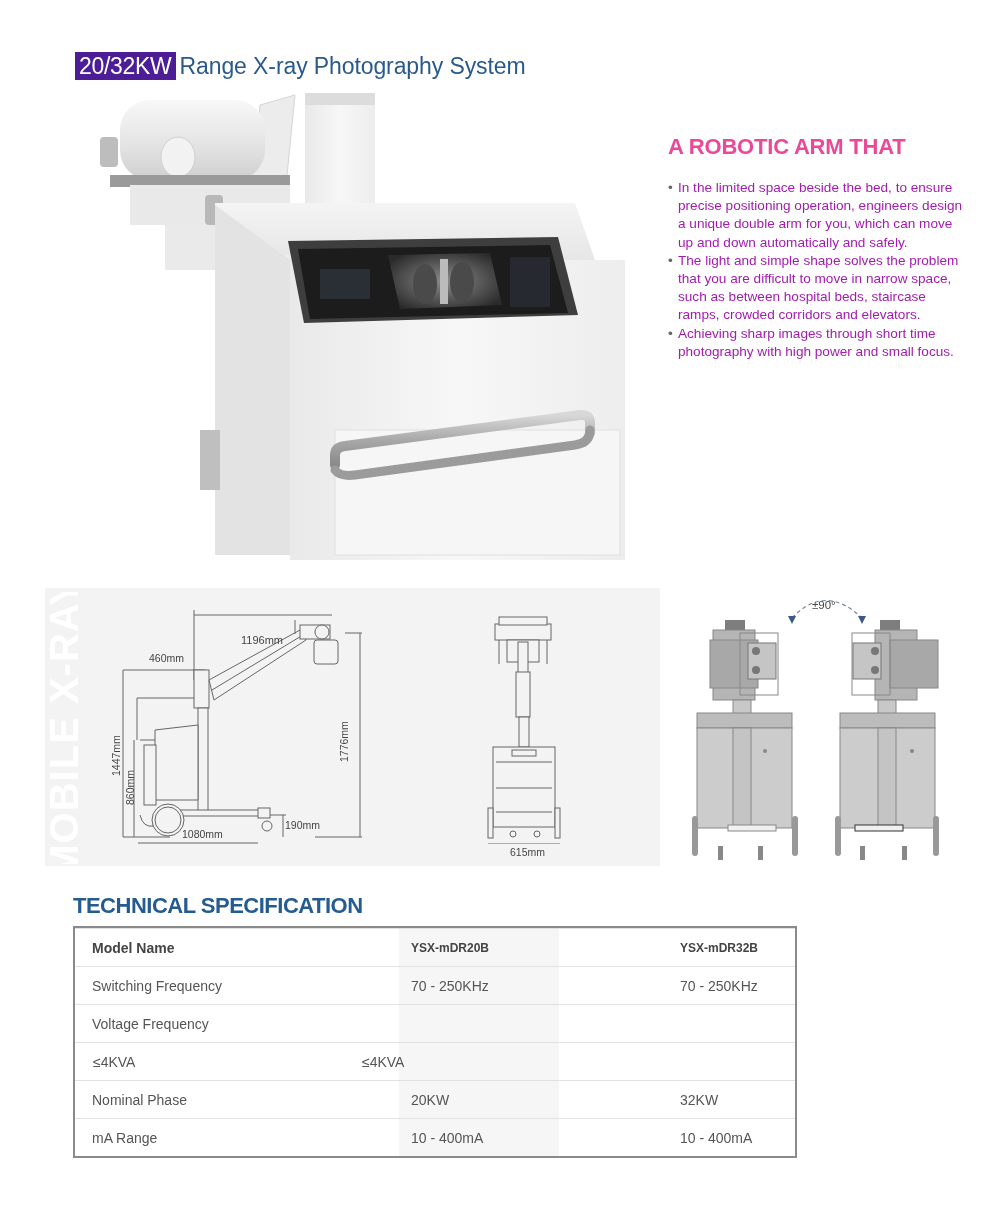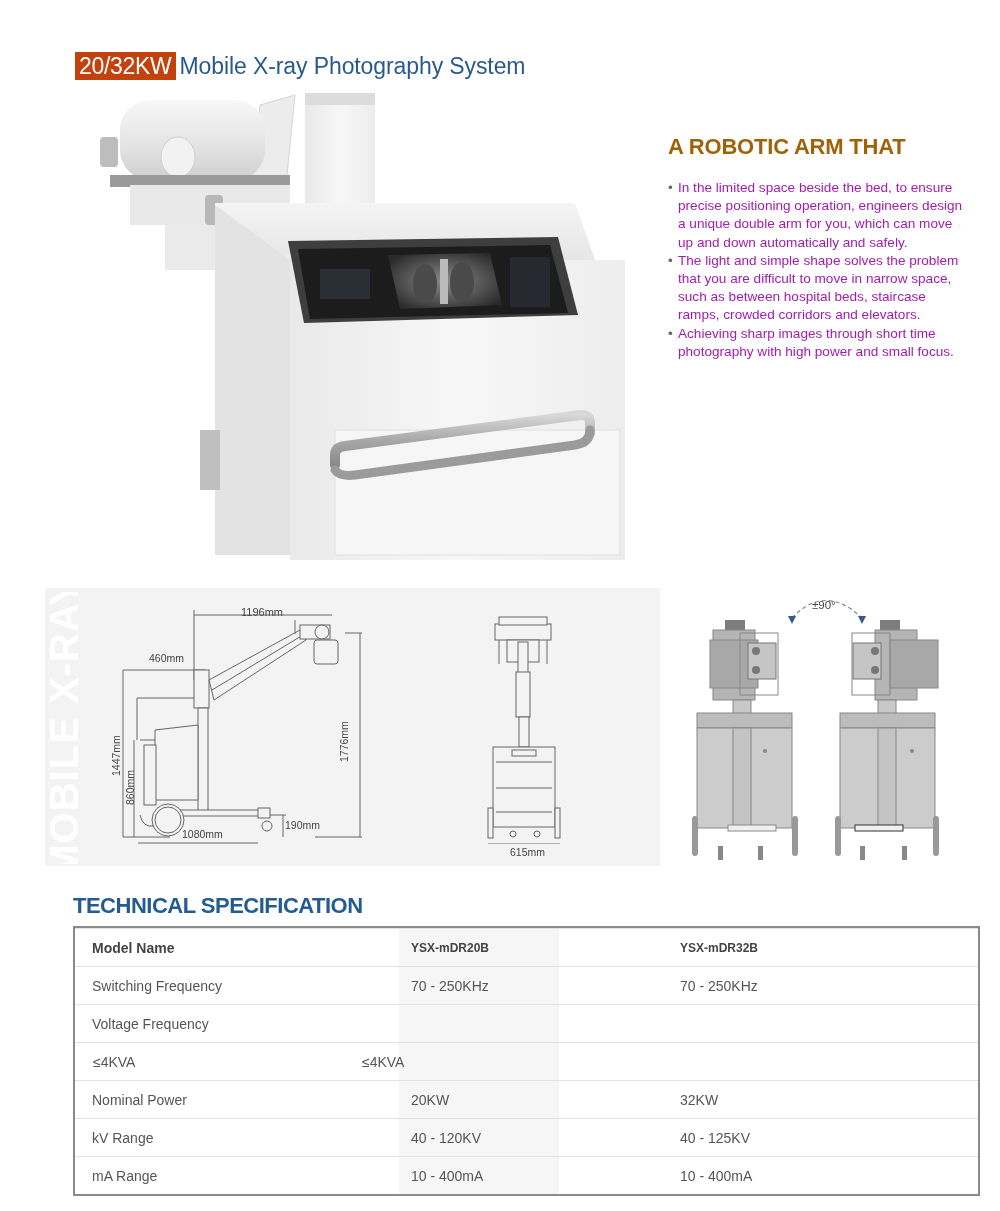--- a/index.html
+++ b/index.html
@@ -1,66 +1,66 @@
 <!DOCTYPE html>
 <html><head>
   <meta charset="utf-8">
   <style>
     * { box-sizing: border-box; margin: 0; padding: 0; }
     html, body { width: 1000px; height: 1211px; background: #ffffff; overflow: hidden; }
     body { font-family: "Liberation Sans", sans-serif; color: #555; position: relative; }
 
     
     .title-row { position: absolute; left: 75px; top: 52px; height: 28px; display: flex; align-items: center; }
-    .title-badge { background: #c2410c; color: #fff; font-size: 23px; line-height: 28px; padding: 0 4px 0 4px; letter-spacing: -0.3px; }
+    .title-badge { background: #4c1d95; color: #fff; font-size: 23px; line-height: 28px; padding: 0 4px 0 4px; letter-spacing: -0.3px; }
     .title-text { color: #2a5a8c; font-size: 23px; line-height: 28px; margin-left: 4px; letter-spacing: -0.1px; }
 
     
     .hero { position: absolute; left: 70px; top: 85px; width: 580px; height: 475px; }
     .hero svg { width: 100%; height: 100%; display: block; }
 
     
     .feature { position: absolute; left: 668px; top: 133px; width: 300px; }
-    .feature-heading { color: #a16207; font-weight: bold; font-size: 22px; line-height: 28px; letter-spacing: -0.2px; }
+    .feature-heading { color: #ec4899; font-weight: bold; font-size: 22px; line-height: 28px; letter-spacing: -0.2px; }
     .feature-list { list-style: none; margin-top: 18px; }
     .feature-list li { position: relative; padding-left: 10px; font-size: 13.6px; line-height: 18.2px; color: #a21caf; }
     .feature-list li::before { content: "•"; position: absolute; left: 0; top: 0; color: #666; }
 
     
     .dim-panel { position: absolute; left: 45px; top: 588px; width: 615px; height: 278px; background: #f3f3f3; }
     .dim-watermark { position: absolute; left: 45px; top: 592px; width: 38px; height: 272px; overflow: hidden; }
     .dim-watermark span { position: absolute; left: 50%; top: 50%; transform: translate(-50%,-50%) rotate(-90deg); white-space: nowrap; font-weight: bold; font-size: 40px; color: #ffffff; letter-spacing: 1px; }
     .drawing { position: absolute; }
     .drawing svg { display: block; }
     .dim-label { position: absolute; font-size: 10.5px; color: #444; white-space: nowrap; }
     .dim-label.vert { transform: rotate(-90deg); transform-origin: left top; }
 
     
     .rot-panel { position: absolute; left: 680px; top: 588px; width: 310px; height: 285px; }
     .rot-label { position: absolute; left: 812px; top: 599px; font-size: 11.5px; color: #444; }
 
     
     .spec-heading { position: absolute; left: 73px; top: 893px; color: #245b91; font-weight: bold; font-size: 22px; letter-spacing: -0.5px; }
-    .spec-table { position: absolute; left: 73px; top: 926px; width: 907px; border: 2px solid #8a8a8a; border-collapse: collapse; }
+    .spec-table { position: absolute; left: 73px; top: 926px; width: 724px; border: 2px solid #8a8a8a; border-collapse: collapse; }
     .spec-table .col-shade { position: absolute; left: 324px; top: 0; width: 160px; height: 100%; background: #f6f6f6; }
     .spec-row { position: relative; display: flex; height: 38px; border-top: 1.5px solid #e2e2e2; align-items: center; font-size: 14px; color: #555; }
     .spec-row:first-child { border-top: none; height: 46px; }
     .spec-row .c0 { width: 318px; padding-left: 17px; }
     .spec-row .c1 { width: 270px; padding-left: 18px; }
     .spec-row .c2 { flex: 1; padding-left: 17px; }
     .spec-row .span { flex: 1; padding-left: 18px; }
     .spec-row.header { font-weight: bold; color: #444; font-size: 14px; }
     .spec-row.header .c1, .spec-row.header .c2 { font-size: 12px; }
   </style>
 </head>
 <body>
 
 <div class="title-row">
   <span class="title-badge">20/32KW</span>
-  <span class="title-text">Mobile X-ray Photography System</span>
+  <span class="title-text">Range X-ray Photography System</span>
 </div>
 
 <div class="hero">
   <svg viewBox="0 0 580 475" xmlns="http://www.w3.org/2000/svg">
     <defs>
       <linearGradient id="bodyG" x1="0" x2="1" y1="0" y2="0">
         <stop offset="0" stop-color="#e9e9e9"></stop>
           <stop offset="0.5" stop-color="#f7f7f7"></stop>
           <stop offset="1" stop-color="#ededed"></stop>
       </linearGradient>
@@ -170,21 +170,21 @@
 
     <polygon points="99,80 190,30 196,40 104,100" fill="#f3f3f3"></polygon>
     <line x1="102" y1="90" x2="193" y2="35"></line>
 
     <rect x="190" y="25" width="30" height="14" fill="#f3f3f3"></rect>
     <circle cx="212" cy="32" r="7" fill="#f3f3f3"></circle>
     <rect x="204" y="40" width="24" height="24" rx="3" fill="#f3f3f3"></rect>
     <line x1="185" y1="20" x2="185" y2="34"></line>
   </svg>
 </div>
-<span class="dim-label" style="left:241px; top:606px; font-size:11px;">1196mm</span>
+<span class="dim-label" style="left:241px; top:634px; font-size:11px;">1196mm</span>
 <span class="dim-label" style="left:149px; top:652px;">460mm</span>
 <span class="dim-label vert" style="left:338px; top:762px;">1776mm</span>
 <span class="dim-label vert" style="left:110px; top:776px;">1447mm</span>
 <span class="dim-label vert" style="left:124px; top:805px;">860mm</span>
 <span class="dim-label" style="left:182px; top:828px;">1080mm</span>
 <span class="dim-label" style="left:285px; top:819px;">190mm</span>
 
 <div class="drawing" style="left:485px; top:612px;">
   <svg width="80" height="232" viewBox="0 0 80 232" xmlns="http://www.w3.org/2000/svg" fill="#f3f3f3" stroke="#666" stroke-width="1">
     <rect x="10" y="12" width="56" height="16"></rect>
@@ -279,29 +279,24 @@
   <div class="spec-row">
     <div class="c0">Voltage Frequency</div>
   </div>
 
   <div class="spec-row">
     <div class="c1">≤4KVA</div>
     <div class="c2">≤4KVA</div>
   </div>
 
   <div class="spec-row">
-    <div class="c0">Nominal Power</div>
+    <div class="c0">Nominal Phase</div>
     <div class="c1">20KW</div>
     <div class="c2">32KW</div>
   </div>
 
-  <div class="spec-row">
-    <div class="c0">kV Range</div>
-    <div class="c1">40 - 120KV</div>
-    <div class="c2">40 - 125KV</div>
-  </div>
 
   <div class="spec-row">
     <div class="c0">mA Range</div>
     <div class="c1">10 - 400mA</div>
     <div class="c2">10 - 400mA</div>
   </div>
 </div>
 
 </body></html>

